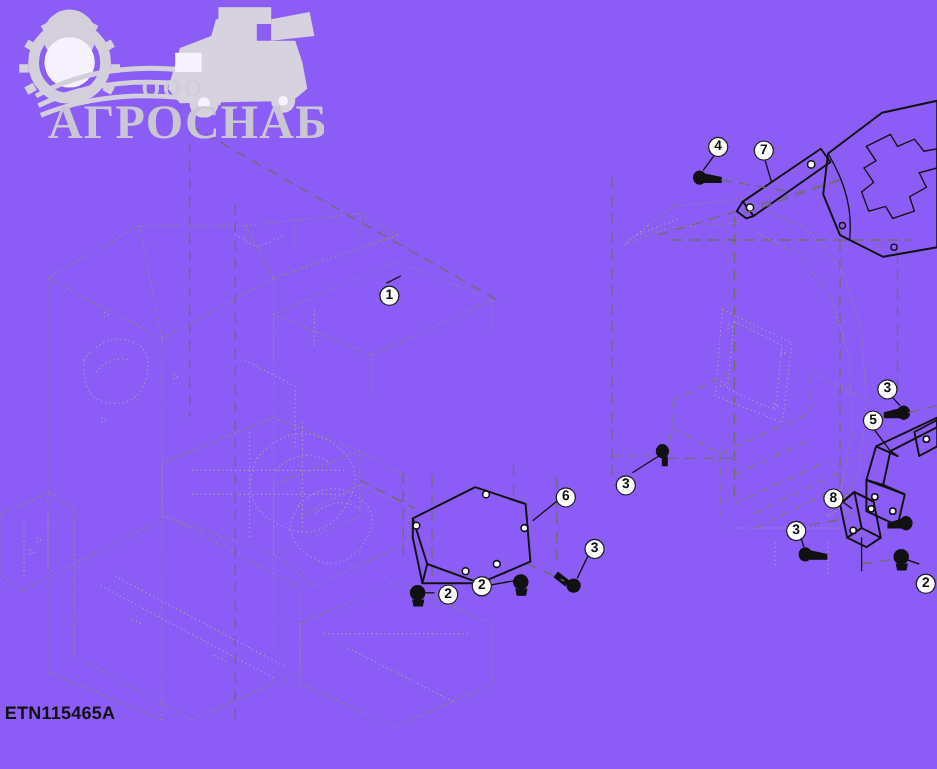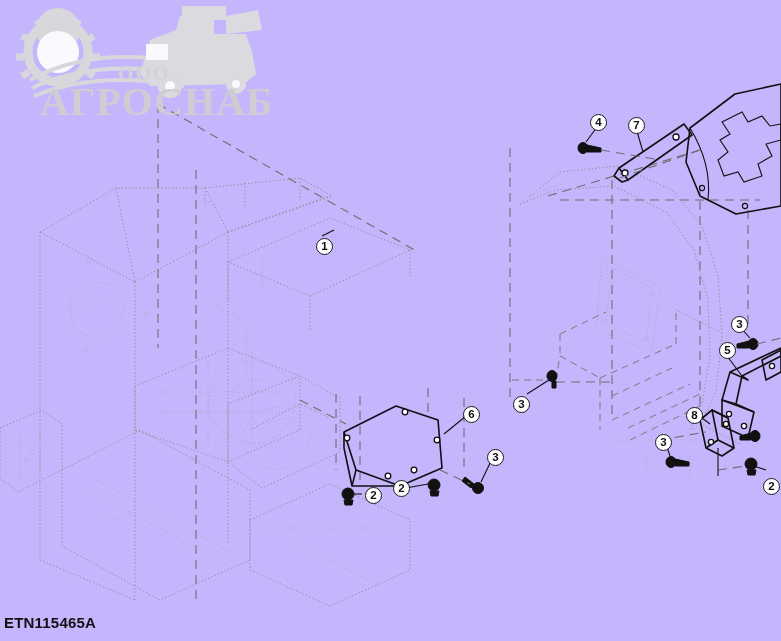--- a/index.html
+++ b/index.html
@@ -2,28 +2,27 @@
 <html><head>
 <meta charset="utf-8">
 <title>Parts Diagram</title>
 <style>
   html,body{margin:0;padding:0;background:#ffffff;}
   body{
     width:781px;height:641px;
     font-family:"Liberation Sans", sans-serif;
     overflow:hidden;position:relative;
   }
-  #stage{position:absolute;left:0;top:0;width:781px;height:641px;background:#c4b5fd;text-decoration:underline;}
+  #stage{position:absolute;left:0;top:0;width:781px;height:641px;background:#8b5cf6;text-decoration:underline;}
   #stage svg{position:absolute;left:0;top:0;}
   .partno{
     position:absolute;left:4px;top:586px;
     font-family:"Liberation Sans", sans-serif;
     font-size:15px;font-weight:bold;color:#111;
     letter-spacing:0.2px;
-    margin-top:28px;
   }
   
   .callout{
     position:absolute;
     width:17px;height:17px;
     border:1.3px solid #1a1a1a;
     border-radius:50%;
     background:#ffffff;
     color:#111;
     font-size:11.5px;

